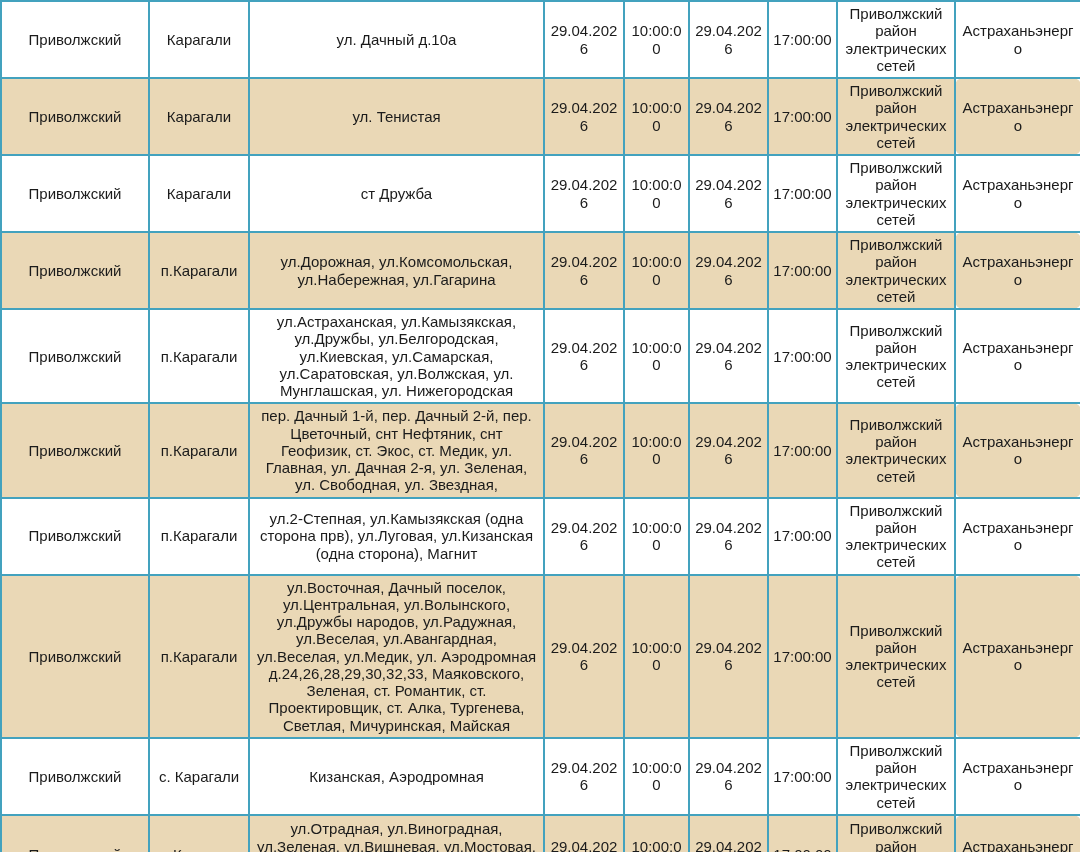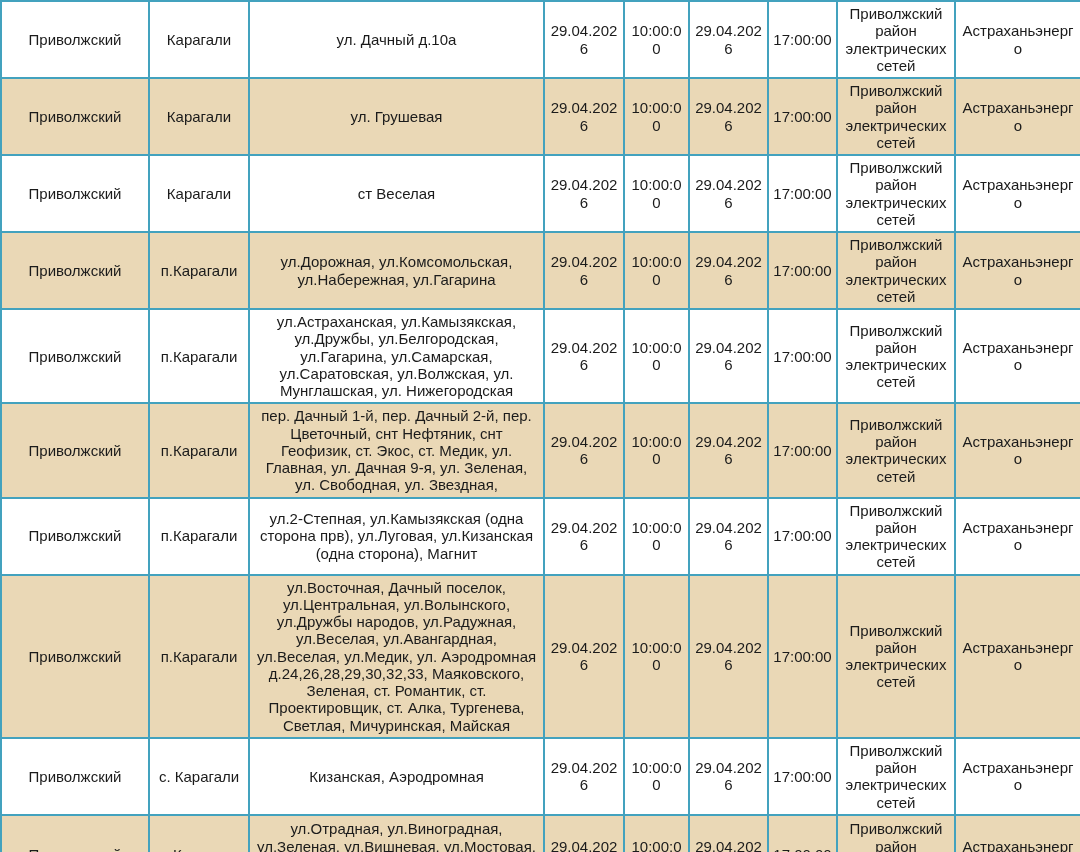--- a/index.html
+++ b/index.html
@@ -44,21 +44,21 @@
   tr:nth-child(1)  { height: 75px; }
   tr:nth-child(2)  { height: 76px; }
   tr:nth-child(3)  { height: 76px; }
   tr:nth-child(4)  { height: 74px; }
   tr:nth-child(5)  { height: 89px; }
   tr:nth-child(6)  { height: 91px; }
   tr:nth-child(7)  { height: 75px; }
   tr:nth-child(8)  { height: 149px; }
   tr:nth-child(9)  { height: 75px; }
   tr:nth-child(10) { height: 80px; }
-  td.c9 { padding-left: 1px; padding-right: 1px; }
+  td.c9 { padding-left: 1px; padding-right: 1px; border-radius: 8px; }
 </style>
 </head>
 <body>
 
 <div class="table-wrap">
   <table class="outage">
     <colgroup>
       <col style="width:148px">
         <col style="width:100px">
         <col style="width:295px">
@@ -77,32 +77,32 @@
         <td class="c4">29.04.2026</td>
         <td class="c5">10:00:00</td>
         <td class="c6">29.04.2026</td>
         <td class="c7">17:00:00</td>
         <td class="c8">Приволжский район электрических сетей</td>
         <td class="c9">Астраханьэнерго</td>
       </tr>
       <tr>
         <td class="c1">Приволжский</td>
         <td class="c2">Карагали</td>
-        <td class="c3">ул. Грушевая</td>
+        <td class="c3">ул. Тенистая</td>
         <td class="c4">29.04.2026</td>
         <td class="c5">10:00:00</td>
         <td class="c6">29.04.2026</td>
         <td class="c7">17:00:00</td>
         <td class="c8">Приволжский район электрических сетей</td>
         <td class="c9">Астраханьэнерго</td>
       </tr>
       <tr>
         <td class="c1">Приволжский</td>
         <td class="c2">Карагали</td>
-        <td class="c3">ст Веселая</td>
+        <td class="c3">ст Дружба</td>
         <td class="c4">29.04.2026</td>
         <td class="c5">10:00:00</td>
         <td class="c6">29.04.2026</td>
         <td class="c7">17:00:00</td>
         <td class="c8">Приволжский район электрических сетей</td>
         <td class="c9">Астраханьэнерго</td>
       </tr>
       <tr>
         <td class="c1">Приволжский</td>
         <td class="c2">п.Карагали</td>
@@ -110,32 +110,32 @@
         <td class="c4">29.04.2026</td>
         <td class="c5">10:00:00</td>
         <td class="c6">29.04.2026</td>
         <td class="c7">17:00:00</td>
         <td class="c8">Приволжский район электрических сетей</td>
         <td class="c9">Астраханьэнерго</td>
       </tr>
       <tr>
         <td class="c1">Приволжский</td>
         <td class="c2">п.Карагали</td>
-        <td class="c3">ул.Астраханская, ул.Камызякская, ул.Дружбы, ул.Белгородская, ул.Гагарина, ул.Самарская, ул.Саратовская, ул.Волжская, ул. Мунглашская, ул. Нижегородская</td>
+        <td class="c3">ул.Астраханская, ул.Камызякская, ул.Дружбы, ул.Белгородская, ул.Киевская, ул.Самарская, ул.Саратовская, ул.Волжская, ул. Мунглашская, ул. Нижегородская</td>
         <td class="c4">29.04.2026</td>
         <td class="c5">10:00:00</td>
         <td class="c6">29.04.2026</td>
         <td class="c7">17:00:00</td>
         <td class="c8">Приволжский район электрических сетей</td>
         <td class="c9">Астраханьэнерго</td>
       </tr>
       <tr>
         <td class="c1">Приволжский</td>
         <td class="c2">п.Карагали</td>
-        <td class="c3">пер. Дачный 1-й, пер. Дачный 2-й, пер. Цветочный, снт Нефтяник, снт Геофизик, ст. Экос, ст. Медик, ул. Главная, ул. Дачная 9-я, ул. Зеленая, ул. Свободная, ул. Звездная,</td>
+        <td class="c3">пер. Дачный 1-й, пер. Дачный 2-й, пер. Цветочный, снт Нефтяник, снт Геофизик, ст. Экос, ст. Медик, ул. Главная, ул. Дачная 2-я, ул. Зеленая, ул. Свободная, ул. Звездная,</td>
         <td class="c4">29.04.2026</td>
         <td class="c5">10:00:00</td>
         <td class="c6">29.04.2026</td>
         <td class="c7">17:00:00</td>
         <td class="c8">Приволжский район электрических сетей</td>
         <td class="c9">Астраханьэнерго</td>
       </tr>
       <tr>
         <td class="c1">Приволжский</td>
         <td class="c2">п.Карагали</td>

